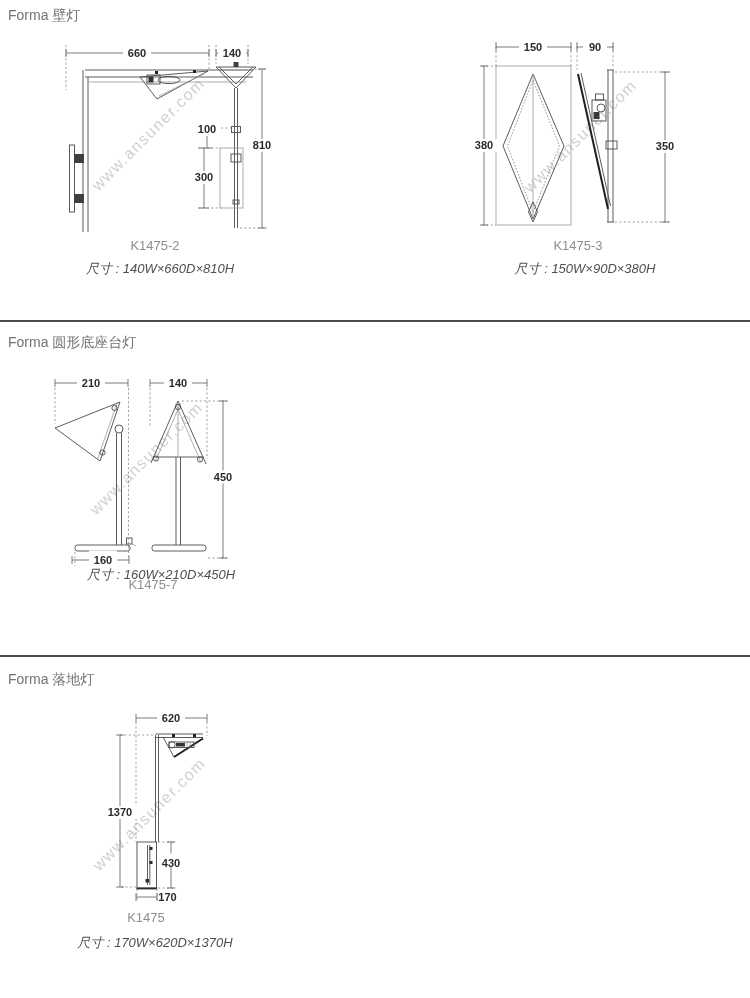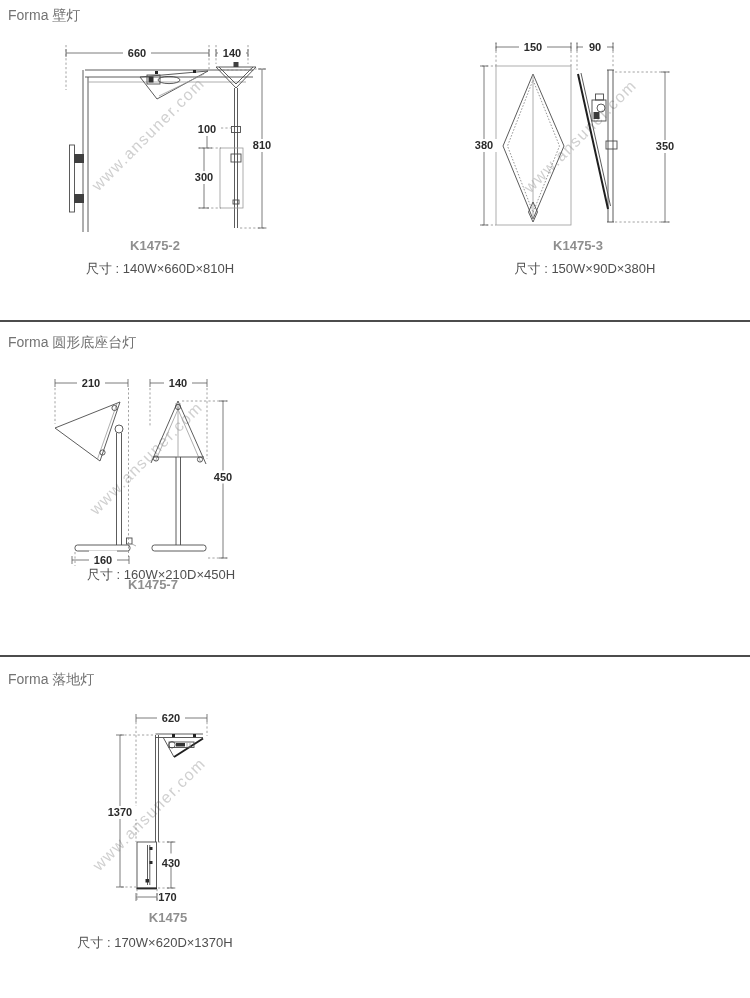--- a/index.html
+++ b/index.html
@@ -1,21 +1,21 @@
 <!DOCTYPE html>
 <html><head>
 <meta charset="utf-8">
 <style>
   html,body{margin:0;padding:0;}
   body{width:750px;height:998px;background:#fff;position:relative;overflow:hidden;
        font-family:"Liberation Sans",sans-serif;}
   .section-header{position:absolute;left:8px;font-size:14px;color:#737373;white-space:nowrap;}
   .divider{position:absolute;left:0;width:750px;height:2px;background:#4c4c4c;}
-  .code-label{position:absolute;width:200px;text-align:center;font-size:13px;color:#8f8f8f;font-weight:bold;}
-  .size-label{position:absolute;width:240px;text-align:center;font-size:13px;color:#4f4f4f;}
+  .code-label{position:absolute;width:200px;text-align:center;font-size:13px;color:#8f8f8f;}
+  .size-label{position:absolute;width:240px;text-align:center;font-size:13px;color:#4f4f4f;font-style:italic;}
   svg.drawing{position:absolute;overflow:visible;}
   .ln{stroke:#4a4a4a;stroke-width:.9;fill:none;}
   .lt{stroke:#9a9a9a;stroke-width:.8;fill:none;}
   .dt{stroke:#6a6a6a;stroke-width:.7;stroke-dasharray:1.6 1.6;fill:none;}
   .dsh{stroke:#8a8a8a;stroke-width:.8;stroke-dasharray:2.2 2.2;fill:none;}
   .bold{stroke:#1f1f1f;stroke-width:2;fill:none;}
   .dim-ln{stroke:#5a5a5a;stroke-width:.8;fill:none;}
   .wbg{fill:#fff;}
   text.dim{font-family:"Liberation Sans",sans-serif;font-size:11px;font-weight:bold;fill:#2b2b2b;text-anchor:middle;}
   text.wm{font-family:"Liberation Sans",sans-serif;font-size:16px;fill:#d0d0d0;text-anchor:middle;letter-spacing:1.5px;}
@@ -205,14 +205,14 @@
     <path class="dim-ln" d="M171,842 V888 M167,842 H175 M167,888 H175"></path>
     <rect class="wbg" x="157" y="853.5" width="28" height="13"></rect>
     <text class="dim" x="171" y="867">430</text>
     <path class="dsh" d="M137,889 V902 M157,889 V902"></path>
     <path class="dim-ln" d="M136,897 H157 M136,893 V901 M157,893 V901"></path>
     <rect class="wbg" x="158" y="890.5" width="20" height="13"></rect>
     <text class="dim" x="167.5" y="901">170</text>
   </g>
 </svg>
 
-<div class="code-label" style="left:68px;top:910px">K1475</div>
+<div class="code-label" style="left:46px;top:910px">K1475</div>
 <div class="size-label" style="left:35px;top:934px">尺寸 : 170W×620D×1370H</div>
 
 </body></html>

